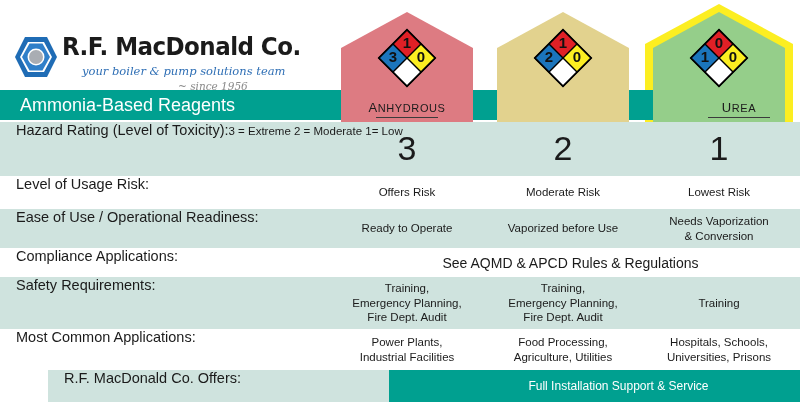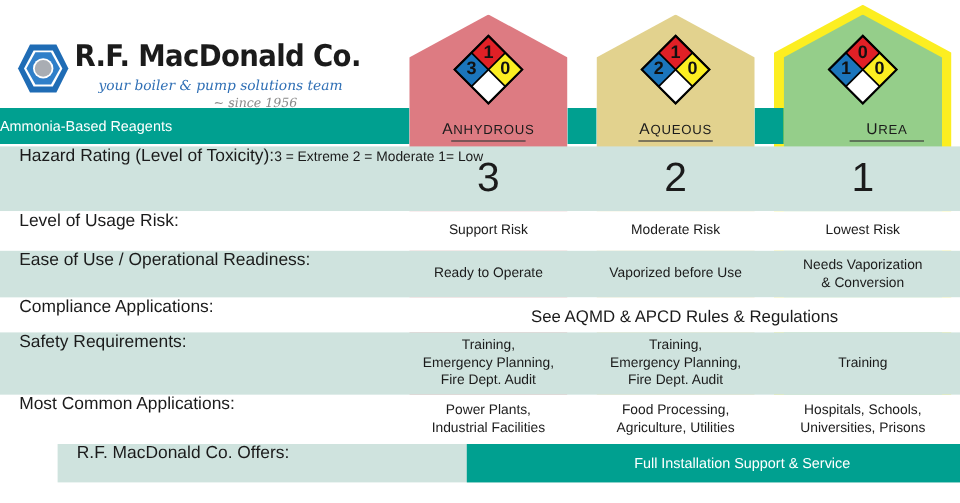--- a/index.html
+++ b/index.html
@@ -96,21 +96,21 @@
   .cell.lighten { background:rgba(255,255,255,0.30); }
   .cell.big { font-size:34px; font-weight:normal; }
 
   
   #header-band {
     position:absolute; left:0; top:90px; width:341px; height:30px;
     background:#00a090;
     display:flex; align-items:center;
   }
   #header-band .hdr-text {
-    color:#ffffff; font-size:12px; margin-left:0; white-space:nowrap;
+    color:#ffffff; font-size:18px; margin-left:20px; white-space:nowrap;
   }
   
   .hdr-stub { position:absolute; top:90px; height:30px; width:24px; background:#00a090; }
   #hdr-stub-1 { left:473px; }
   #hdr-stub-2 { left:629px; }
 
   
   #compliance-span {
     position:absolute; left:341px; top:0; width:459px; height:100%;
     display:flex; align-items:center; justify-content:center;
@@ -186,24 +186,20 @@
       <line x1="44" y1="16" x2="16" y2="44" stroke="#000" stroke-width="1.4"></line>
       <text x="30" y="20" fill="#111" font-size="15" font-family="&quot;Liberation Sans&quot;, sans-serif" font-weight="bold" text-anchor="middle">0</text>
       <text x="16" y="34" fill="#111" font-size="15" font-family="&quot;Liberation Sans&quot;, sans-serif" font-weight="bold" text-anchor="middle">1</text>
       <text x="44" y="34" fill="#111" font-size="15" font-family="&quot;Liberation Sans&quot;, sans-serif" font-weight="bold" text-anchor="middle">0</text>
     </svg>
 
   <div class="col-caption" id="caption-anhydrous">
     <div><span class="cap-first">A</span><span>NHYDROUS</span></div>
     <div class="cap-rule"></div>
   </div>
-  <div class="col-caption" id="caption-aqueous">
-    <div><span class="cap-first">A</span><span>QUEOUS</span></div>
-    <div class="cap-rule"></div>
-  </div>
   <div class="col-caption" id="caption-urea">
     <div><span class="cap-first">U</span><span>REA</span></div>
     <div class="cap-rule"></div>
   </div>
 
   <div id="header-band">
     <span class="hdr-text">Ammonia-Based Reagents</span>
   </div>
   <div class="hdr-stub" id="hdr-stub-1"></div>
   <div class="hdr-stub" id="hdr-stub-2"></div>
@@ -222,21 +218,21 @@
         </div>
         <div class="cell c3 big">
           <div>1</div>
         </div>
       </div>
       <div class="row row-bg-white" style="top: 176px; height: 33px;">
         <div class="row-label">
           <div class="lbl-main">Level of Usage Risk:</div>
         </div>
         <div class="cell c1 lighten">
-          <div>Support Risk</div>
+          <div>Offers Risk</div>
         </div>
         <div class="cell c2 lighten">
           <div>Moderate Risk</div>
         </div>
         <div class="cell c3 lighten">
           <div>Lowest Risk</div>
         </div>
       </div>
       <div class="row row-bg-tint" style="top: 209px; height: 39px;">
         <div class="row-label">

